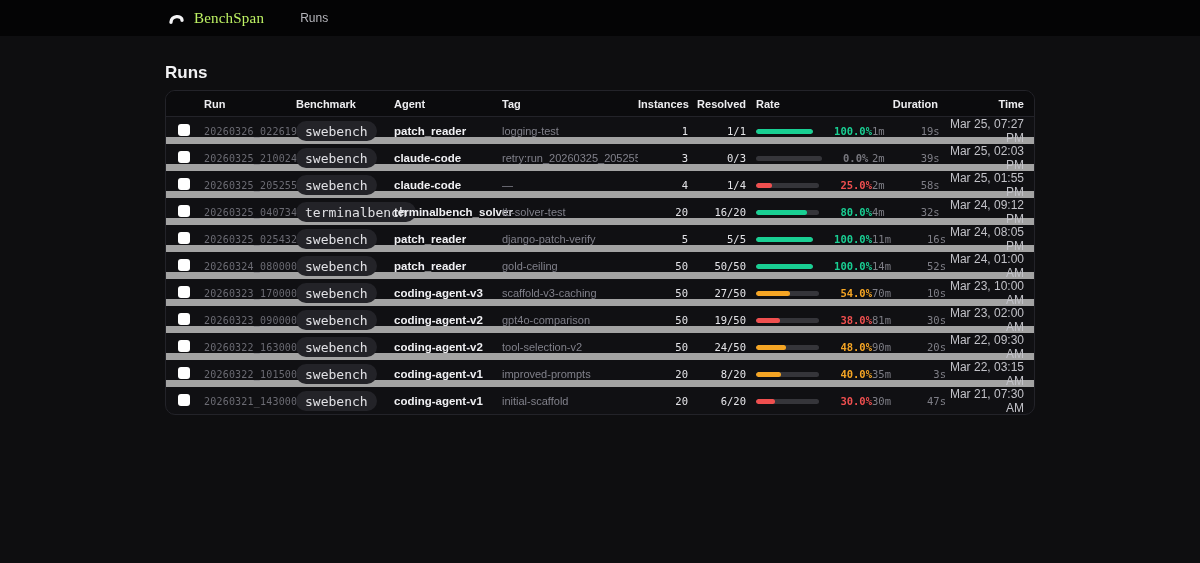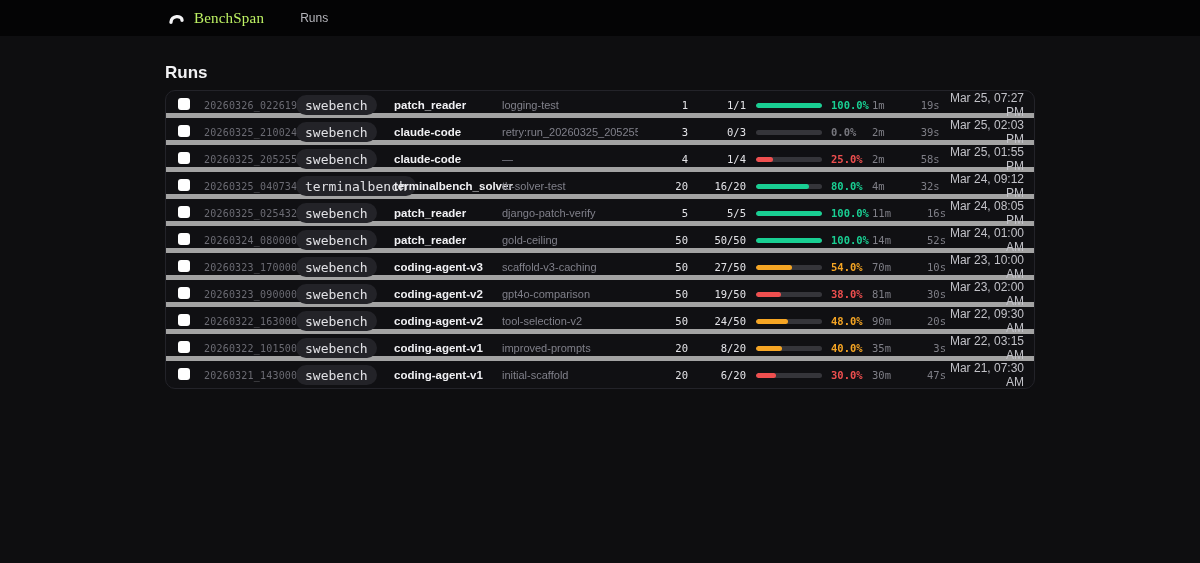--- a/index.html
+++ b/index.html
@@ -40,21 +40,21 @@
     border-radius: 10px;
     background: #101013;
     overflow: hidden;
   }
   .trow {
     display: grid;
     grid-template-columns: 38px 92px 98px 108px 136px 50px 58px 126px 66px 1fr;
     align-items: center;
     height: 27px;
     padding-right: 10px;
-    border-bottom: 5px solid #a3a3a3;
+    border-bottom: 7px solid #a3a3a3;
   }
   .trow:last-child { border-bottom: none; }
   .thead {
     height: 26px;
     background: #0b0b0d;
     border-bottom: 1px solid #232329;
     font-size: 11px; font-weight: 700; color: #ededf0;
   }
   .c-right { text-align: right; }
 
@@ -68,21 +68,21 @@
     display: inline-block;
     padding: 2.5px 9px;
     background: #232328;
     border-radius: 999px;
     font-family: "DejaVu Sans Mono", monospace;
     font-size: 13px; color: #e0e0e4;
   }
   .c-agent { font-size: 11.5px; font-weight: 700; color: #f0f0f3; }
   .c-tag { font-size: 11px; color: #80808a; overflow: hidden; white-space: nowrap; }
   .c-num { font-size: 10.5px; color: #e4e4e8; text-align: right; }
-  .c-rate { display: flex; align-items: center; gap: 9px; padding-left: 10px; }
+  .c-rate { display: flex; align-items: center; gap: 21px; padding-left: 10px; }
   .bar {
     display: inline-block; width: 66px; height: 5px;
     background: #35353a; border-radius: 3px; overflow: hidden;
   }
   .bar-fill { display: block; height: 100%; border-radius: 3px; }
   .rate-pct { font-size: 10.5px; font-weight: 700; }
   .c-dur {
     display: flex; justify-content: space-between; gap: 5px;
     font-size: 10.5px; color: #7f7f87;
   }
@@ -103,20 +103,32 @@
   </div>
   <nav class="topnav">
     <a class="nav-item">Runs</a>
   </nav>
 </header>
 
 <main class="main">
   <h1 class="page-title">Runs</h1>
 
   <section class="table-card">
+    <div class="trow thead">
+      <div></div>
+      <div>Run</div>
+      <div>Benchmark</div>
+      <div>Agent</div>
+      <div>Tag</div>
+      <div class="c-right">Instances</div>
+      <div class="c-right">Resolved</div>
+      <div style="padding-left:10px">Rate</div>
+      <div class="c-right">Duration</div>
+      <div class="c-right">Time</div>
+    </div>
     <div id="rows">
   <div class="trow">
     <div><span class="checkbox"></span></div>
     <div class="c-run mono">20260326_022619</div>
     <div><span class="badge">swebench</span></div>
     <div class="c-agent">patch_reader</div>
     <div class="c-tag">logging-test</div>
     <div class="c-num mono">1</div>
     <div class="c-num mono">1/1</div>
     <div class="c-rate">

